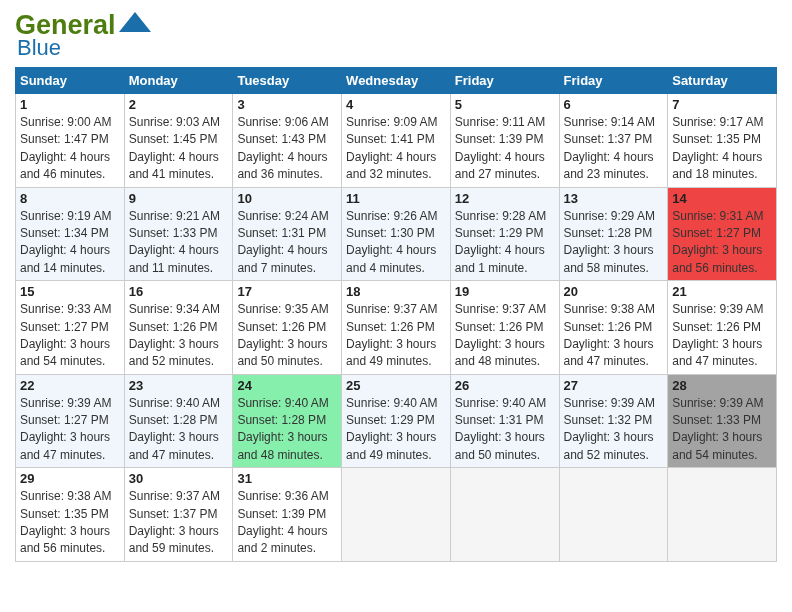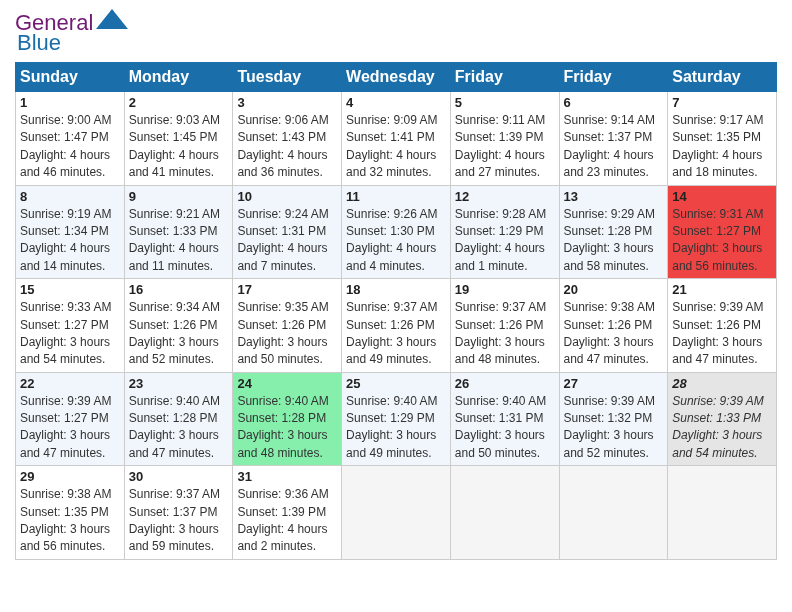--- a/index.html
+++ b/index.html
@@ -39,21 +39,21 @@
     }
     table {
       width: 100%;
       border-collapse: collapse;
       table-layout: fixed;
     }
     th {
       background-color: #1a6faa;
       color: white;
       padding: 5px 4px;
-      font-size: 16px;
+      font-size: 13px;
       font-weight: bold;
       text-align: left;
       border: 1px solid #1a6faa;
     }
     td {
       border: 1px solid #ccc;
       vertical-align: top;
       padding: 3px 4px;
       font-size: 9.5px;
       color: #333;
@@ -81,21 +81,21 @@
       background: #fff;
     }
   </style>
 </head>
 <body>
 
 <div class="container">
   <div class="header-area">
     <div class="logo">
       <div style="display:flex;align-items:center;">
-        <span style="font-size:22px;font-weight:normal;color:#701a75;">General</span>
+        <span style="font-size:27px;font-weight:bold;color:#4d7c0f;">General</span>
         <svg width="32" height="20" viewBox="0 0 32 20" style="margin-left:3px;margin-top:-8px;">
           <polygon points="0,20 16,0 32,20" fill="#1a6faa"></polygon>
         </svg>
       </div>
       <span style="font-size:22px;font-weight:normal;color:#1a6faa;margin-top:-6px;margin-left:2px;">Blue</span>
     </div>
     <div class="title-area">
       <div class="month-title"></div>
       <div class="location-title"></div>
     </div>
@@ -222,21 +222,21 @@
             <div class="day-info">Sunrise: 9:40 AM<br>Sunset: 1:29 PM<br>Daylight: 3 hours and 49 minutes.</div>
           </td>
           <td style="background: rgb(240, 246, 251);">
             <span class="day-num">26</span>
             <div class="day-info">Sunrise: 9:40 AM<br>Sunset: 1:31 PM<br>Daylight: 3 hours and 50 minutes.</div>
           </td>
           <td style="background: rgb(240, 246, 251);">
             <span class="day-num">27</span>
             <div class="day-info">Sunrise: 9:39 AM<br>Sunset: 1:32 PM<br>Daylight: 3 hours and 52 minutes.</div>
           </td>
-          <td style="background: #e5e5e5; font-style: italic;">
+          <td style="background: #a3a3a3;">
             <span class="day-num">28</span>
             <div class="day-info">Sunrise: 9:39 AM<br>Sunset: 1:33 PM<br>Daylight: 3 hours and 54 minutes.</div>
           </td>
         </tr>
         <tr>
           <td style="background: rgb(255, 255, 255);">
             <span class="day-num">29</span>
             <div class="day-info">Sunrise: 9:38 AM<br>Sunset: 1:35 PM<br>Daylight: 3 hours and 56 minutes.</div>
           </td>
           <td style="background: rgb(255, 255, 255);">

